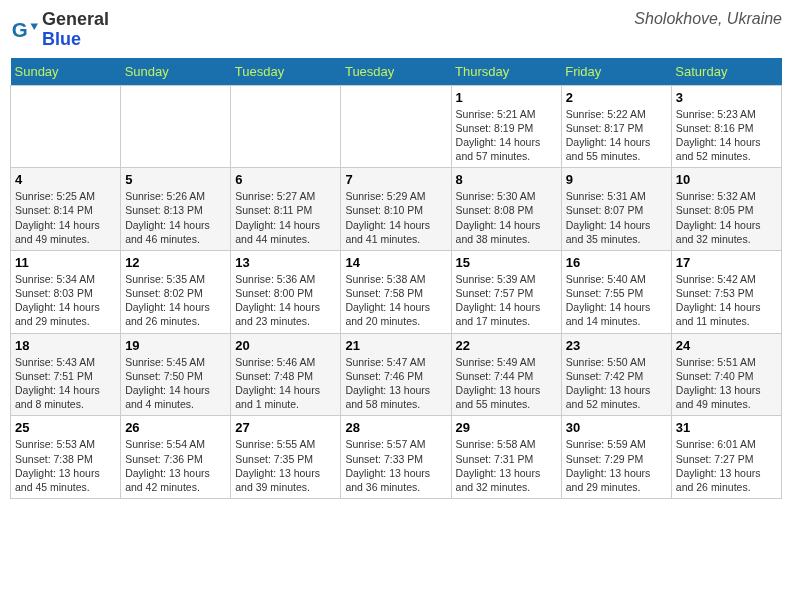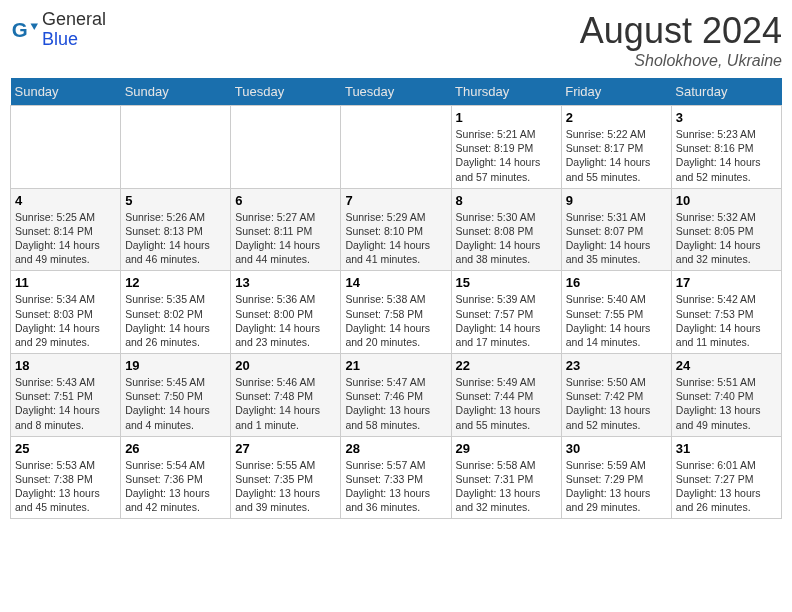--- a/index.html
+++ b/index.html
@@ -16,21 +16,21 @@
       align-items: flex-start;
       margin-bottom: 8px;
     }
     .logo {
       display: flex;
       align-items: center;
       gap: 4px;
     }
     .logo-text {
       font-size: 18px;
-      font-weight: normal;
+      font-weight: bold;
       line-height: 1.1;
     }
     .logo-text .general { color: #333; }
     .logo-text .blue { color: #1d4ed8; }
     .logo-icon {
       width: 28px;
       height: 28px;
     }
     .title-block {
       text-align: right;
@@ -45,21 +45,21 @@
       color: #555;
       font-style: italic;
     }
     table {
       width: 100%;
       border-collapse: collapse;
       font-size: 11px;
     }
     thead tr th {
       background-color: #1a6fad;
-      color: #e5e5e5;
+      color: #bef264;
       padding: 6px 4px;
       text-align: left;
       font-size: 13px;
       font-weight: normal;
     }
     tbody tr td {
       border: 1px solid #ccc;
       vertical-align: top;
       padding: 4px;
       height: 80px;
@@ -92,21 +92,20 @@
     <svg class="logo-icon" viewBox="0 0 30 30">
       <text x="2" y="22" font-size="22" fill="#1a6fad" font-family="Arial" font-weight="bold">G</text>
       <polygon points="22,8 30,8 26,15" fill="#1a6fad"></polygon>
     </svg>
     <div class="logo-text">
       <span class="general">General</span><br>
       <span class="blue">Blue</span>
     </div>
   </div>
   <div class="title-block">
-    <div class="month-title">August 2024</div>
     <div class="location-title">Sholokhove, Ukraine</div>
   </div>
 </div>
 
 <table>
   <thead>
     <tr>
     <th>Sunday</th>
         <th>Sunday</th>
         <th>Tuesday</th>

